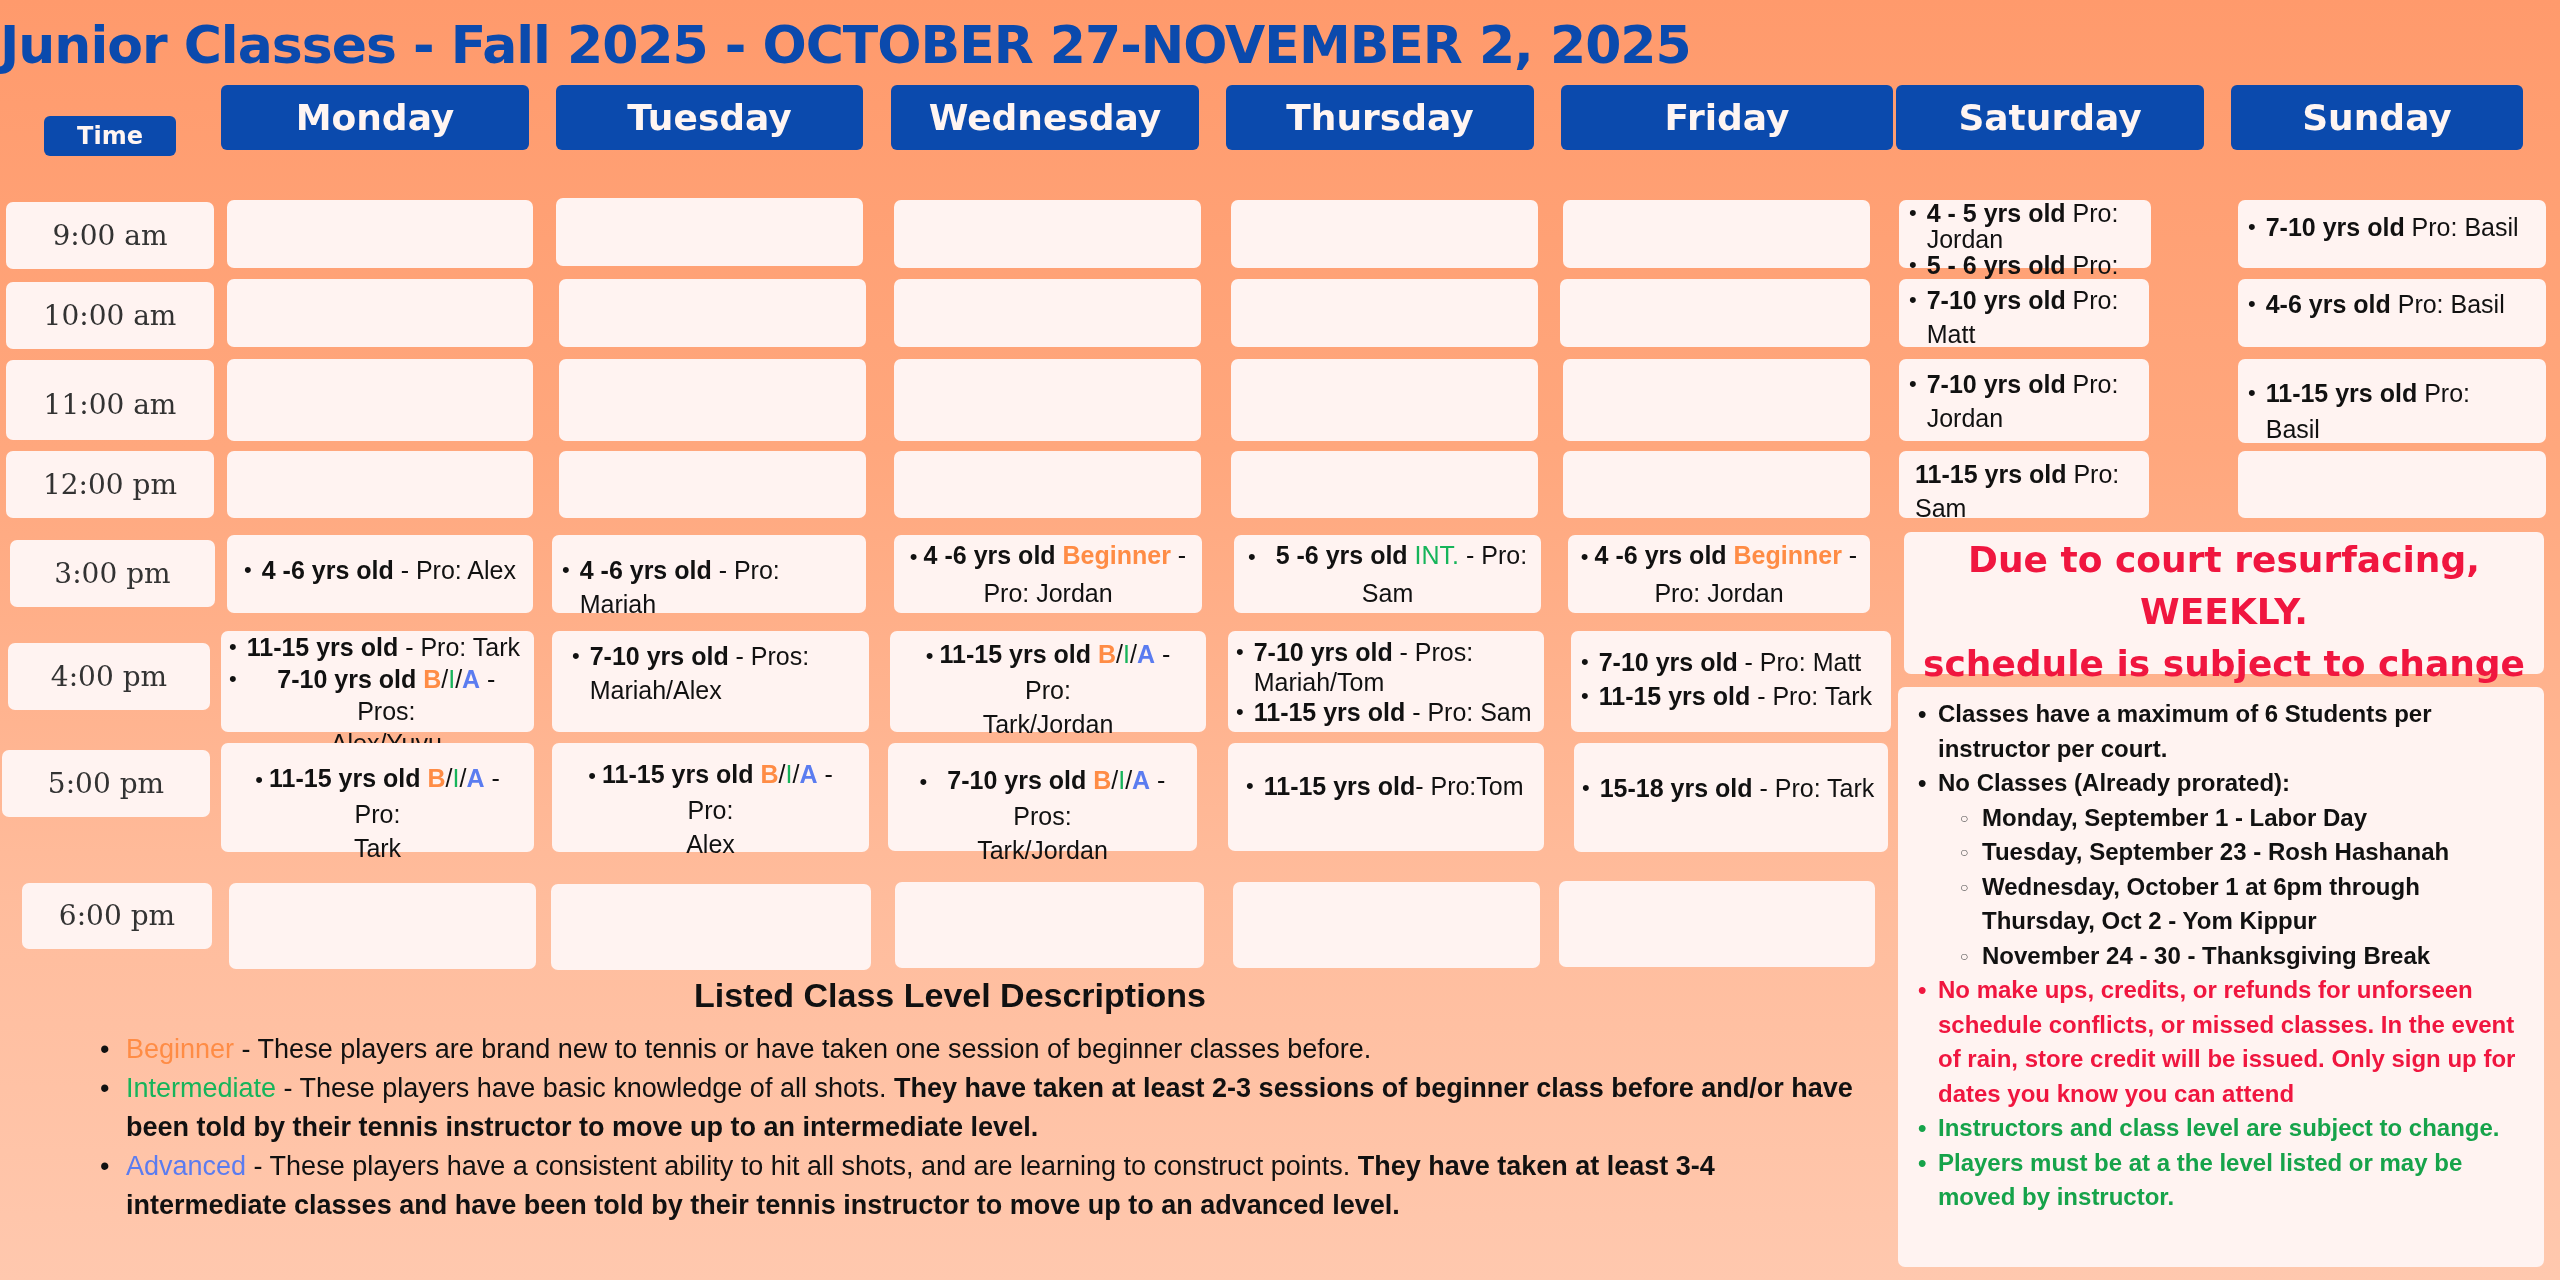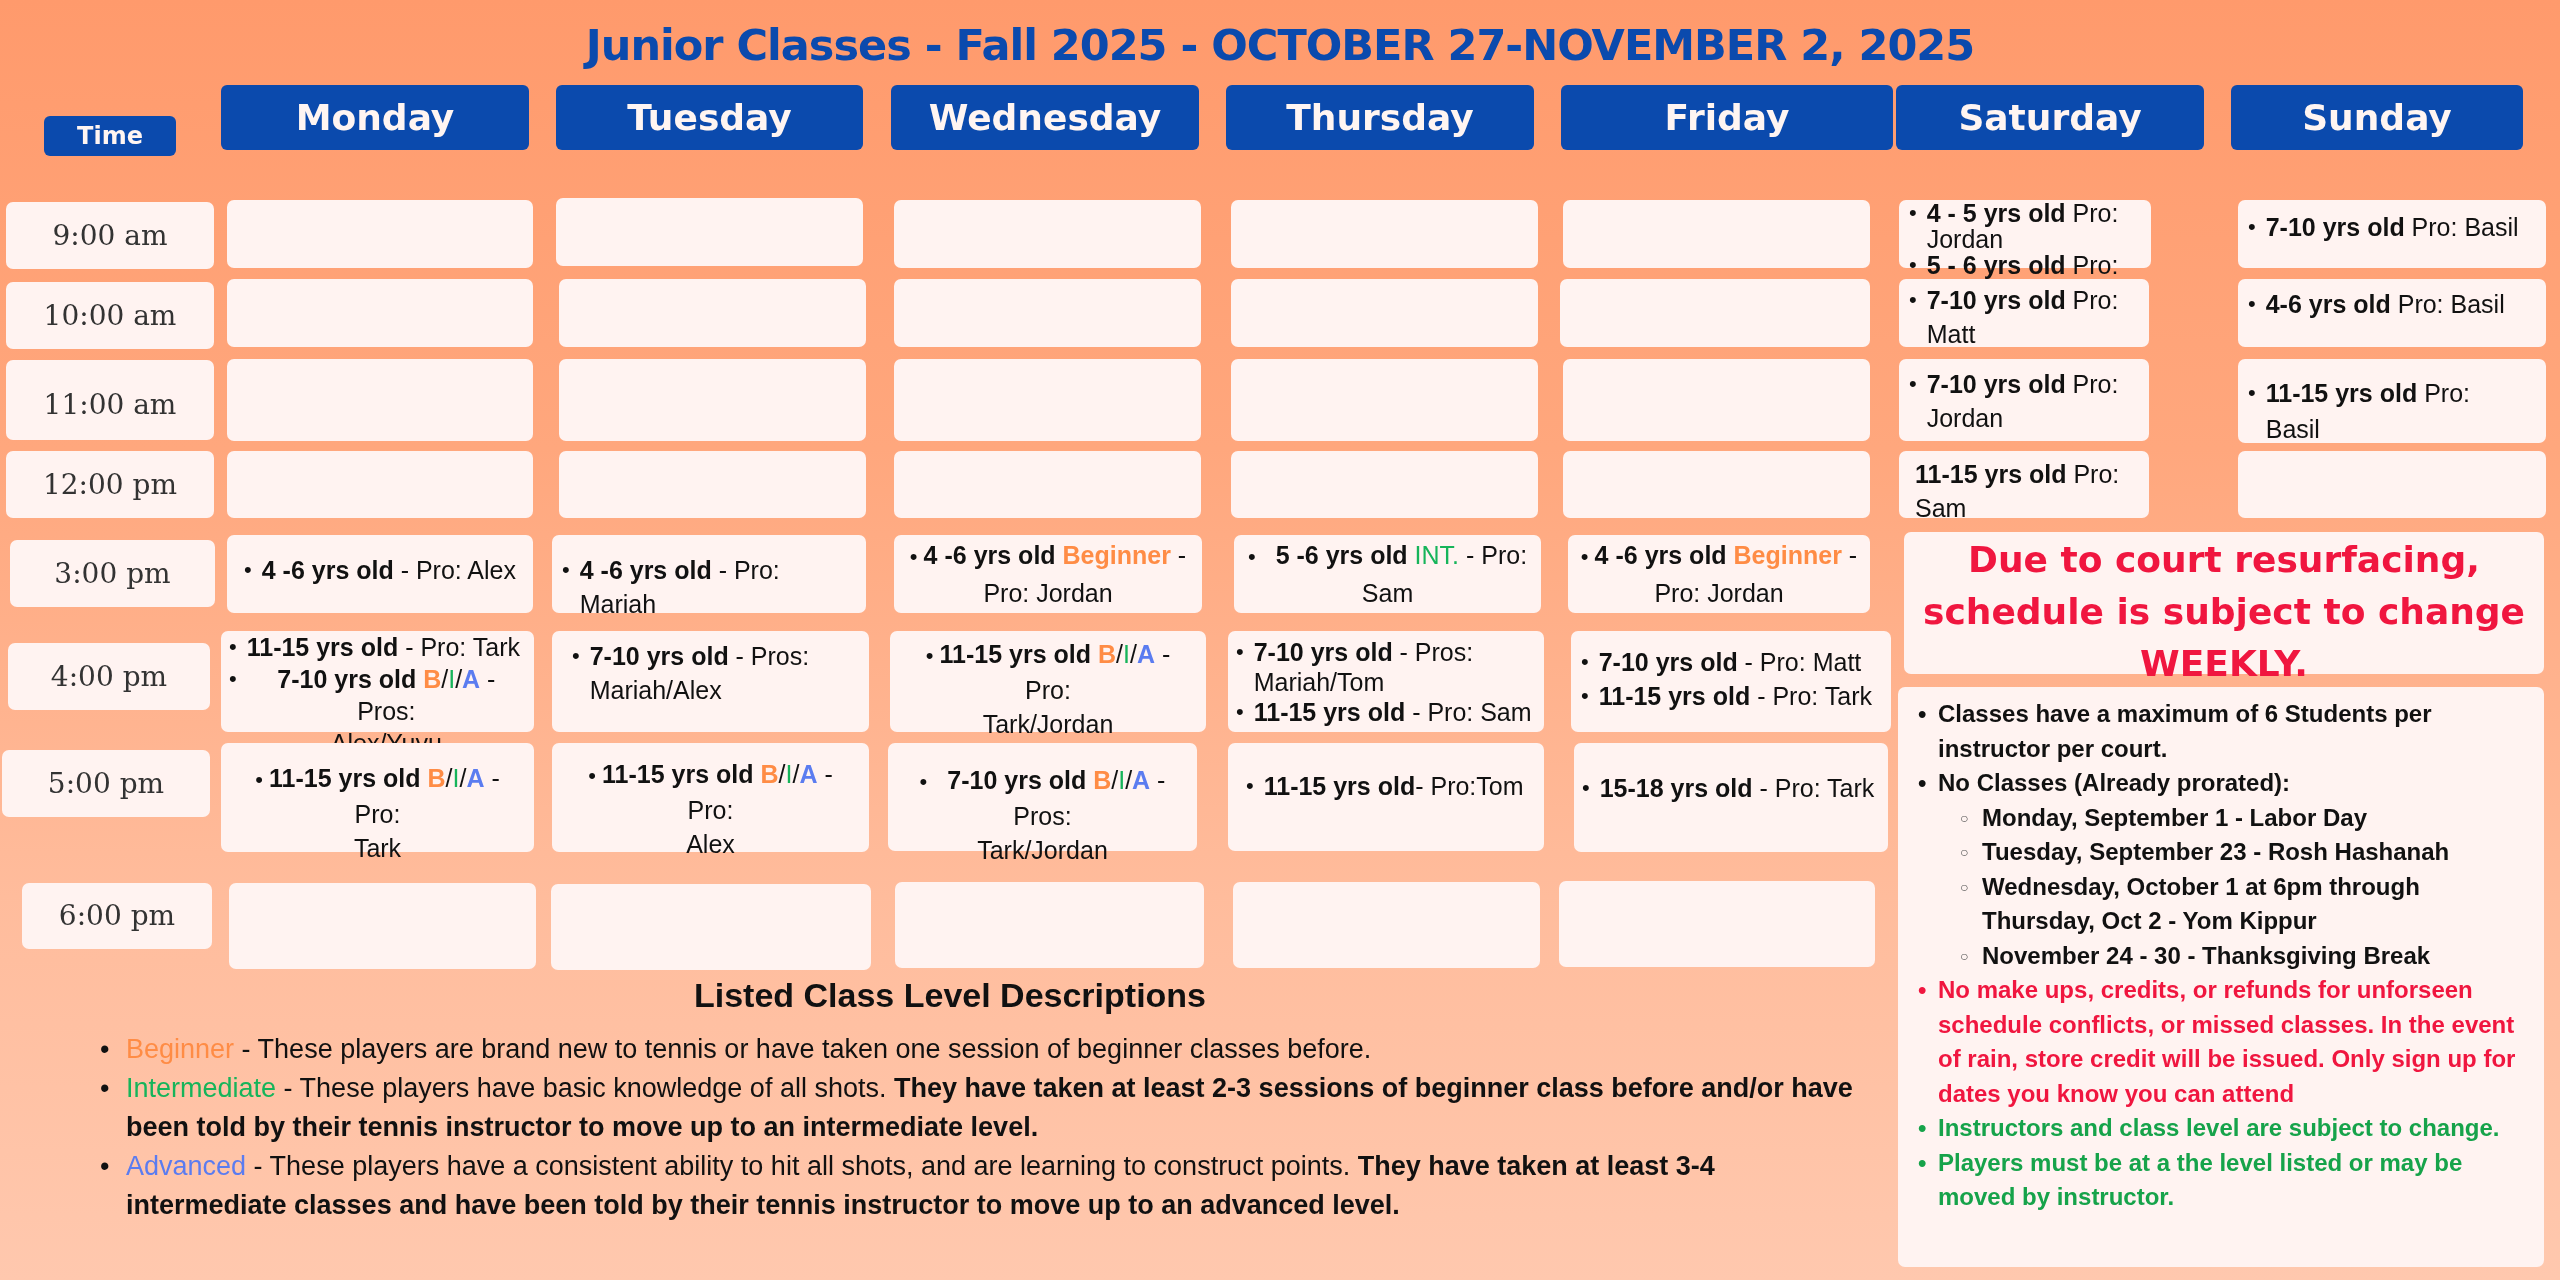--- a/index.html
+++ b/index.html
@@ -4,22 +4,22 @@
 <style>
   * { box-sizing: border-box; margin: 0; padding: 0; }
   html, body { width: 2560px; height: 1280px; overflow: hidden; }
   body {
     font-family: "Liberation Sans", sans-serif;
     background: linear-gradient(180deg, #ff9a6c 0%, #ffa77d 35%, #ffbc9c 70%, #ffc8ae 100%);
     position: relative;
     color: #111;
   }
   .title {
-    position: absolute; left: 0; top: 10px; width: 2560px; text-align: center;
-    font-family: "DejaVu Sans", sans-serif; font-weight: 900; font-size: 43px;
+    position: absolute; left: 0; top: 10px; width: 2560px; 
+    font-family: "DejaVu Sans", sans-serif; font-weight: 900; font-size: 52px;
     color: #0b4aad; letter-spacing: -1px; line-height: 70px;
   }
   .hdr {
     position: absolute; background: #0b4aad; color: #fff5f2; border-radius: 6px;
     font-family: "DejaVu Sans", sans-serif; font-weight: 700; font-size: 36px;
     display: flex; align-items: center; justify-content: center;
   }
   .time-hdr { font-size: 24px; }
   .cell {
     position: absolute; background: #fff3f1; border-radius: 7px;
@@ -177,22 +177,22 @@
 </div>
 <div class="cell" style="left:1234px;top:535px;width:307px;height:78px;text-align:center;line-height:36px;padding-top:2px;">
   <span class="bullet">• </span>&nbsp;&nbsp;<span class="b">5 -6 yrs old</span> <span class="int">INT.</span><span> - Pro:</span><br><span>Sam</span>
 </div>
 <div class="cell" style="left:1568px;top:535px;width:302px;height:78px;text-align:center;line-height:36px;padding-top:2px;">
   <span class="bullet">• </span><span class="b">4 -6 yrs old</span> <span class="beg">Beginner</span><span> -</span><br><span>Pro: Jordan</span>
 </div>
 
 <div class="notice">
   <div>Due to court resurfacing,</div>
+  <div>WEEKLY.</div>
   <div>schedule is subject to change</div>
-  <div>WEEKLY.</div>
 </div>
 
 <div class="cell" style="left:221px;top:631px;width:313px;height:101px;padding:0 8px;line-height:32px;">
   <div class="entry">
       <span class="bullet">•</span>
       <span><span class="b">11-15 yrs old</span><span>  - Pro: Tark</span></span>
     </div>
   <div class="entry">
       <span class="bullet">•</span>
       <span style="text-align:center;flex:1;"><span class="b">7-10 yrs old</span> <span class="beg">B</span>/<span class="int">I</span>/<span class="adv">A</span><span> - Pros:</span><br><span>Alex/Yuyu</span></span>

